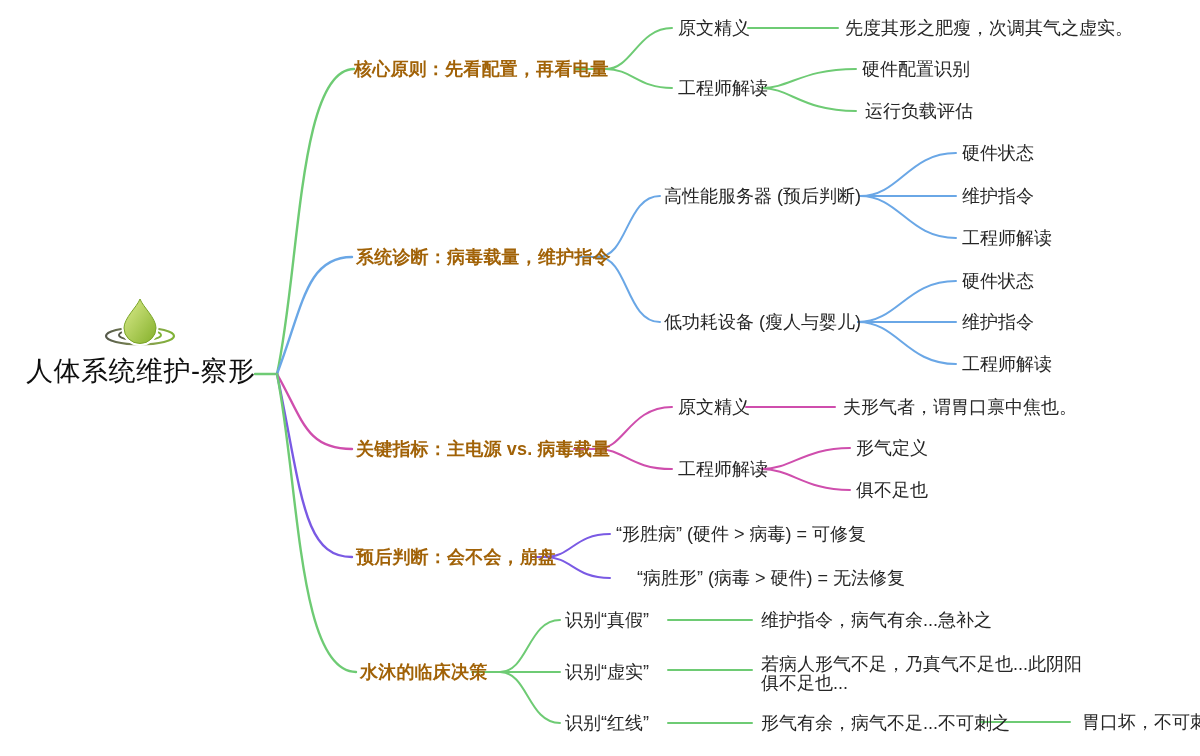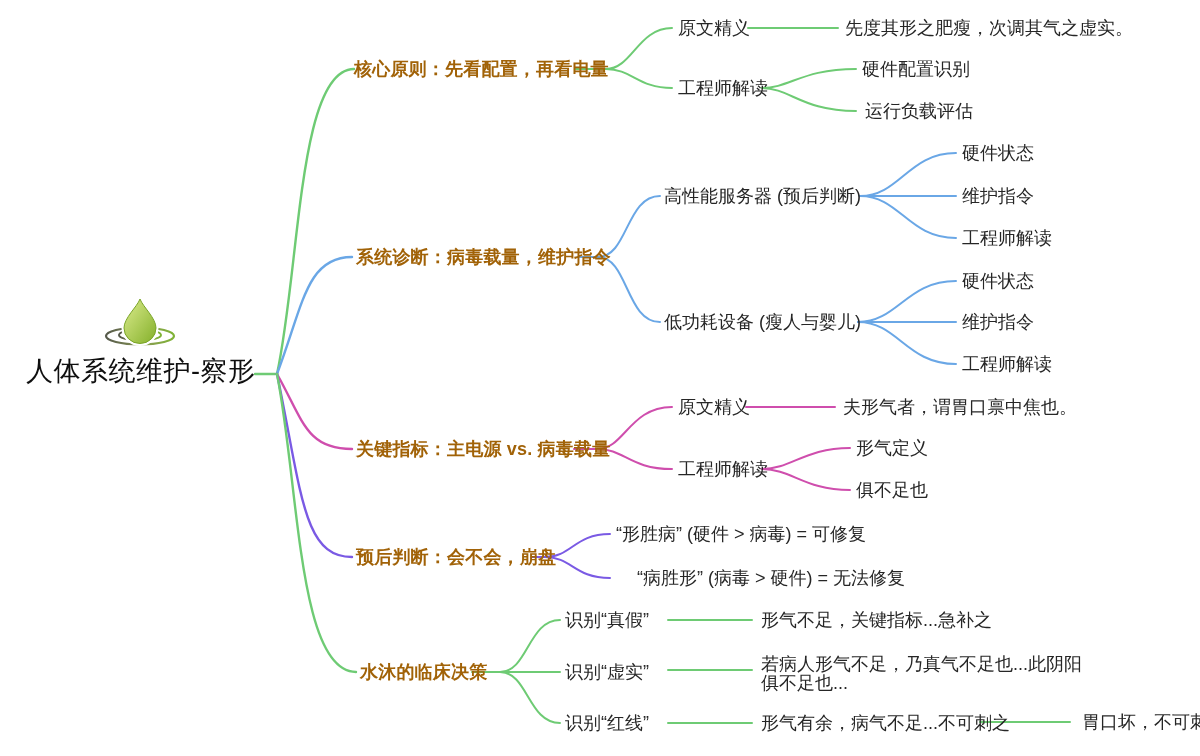--- a/index.html
+++ b/index.html
@@ -129,21 +129,21 @@
   <div class="node" style="left:678px; top:469px;">工程师解读</div>
   <div class="node" style="left:856px; top:448px;">形气定义</div>
   <div class="node" style="left:856px; top:490px;">俱不足也</div>
 
   <div class="node lvl1" style="left:356px; top:557px;">预后判断：会不会，崩盘</div>
   <div class="node" style="left:616px; top:534px;">“形胜病” (硬件 &gt; 病毒) = 可修复</div>
   <div class="node" style="left:616px; top:578px;margin-left:21px;">“病胜形” (病毒 &gt; 硬件) = 无法修复</div>
 
   <div class="node lvl1" style="left:360px; top:672px;">水沐的临床决策</div>
   <div class="node" style="left:565px; top:620px;">识别“真假”</div>
-  <div class="node" style="left:761px; top:620px;">形气不足，关键指标...急补之</div>
+  <div class="node" style="left:761px; top:620px;">维护指令，病气有余...急补之</div>
   <div class="node" style="left:565px; top:672px;">识别“虚实”</div>
   <div class="node wrap2" style="left:761px; top:674px;">若病人形气不足，乃真气不足也...此阴阳
 俱不足也...</div>
   <div class="node" style="left:565px; top:723px;">识别“红线”</div>
   <div class="node" style="left:761px; top:723px;">形气有余，病气不足...不可刺之</div>
   <div class="node" style="left:1082px; top:722px;">胃口坏，不可刺</div>
 
 </div>
 
 </body></html>

